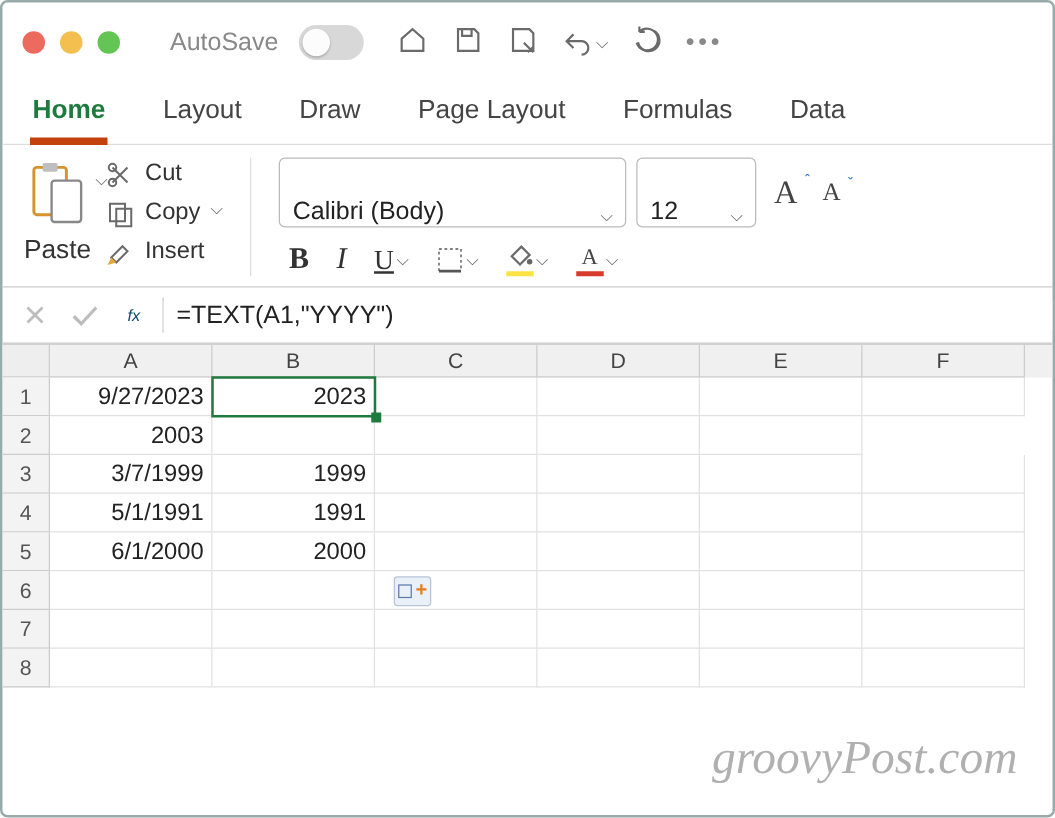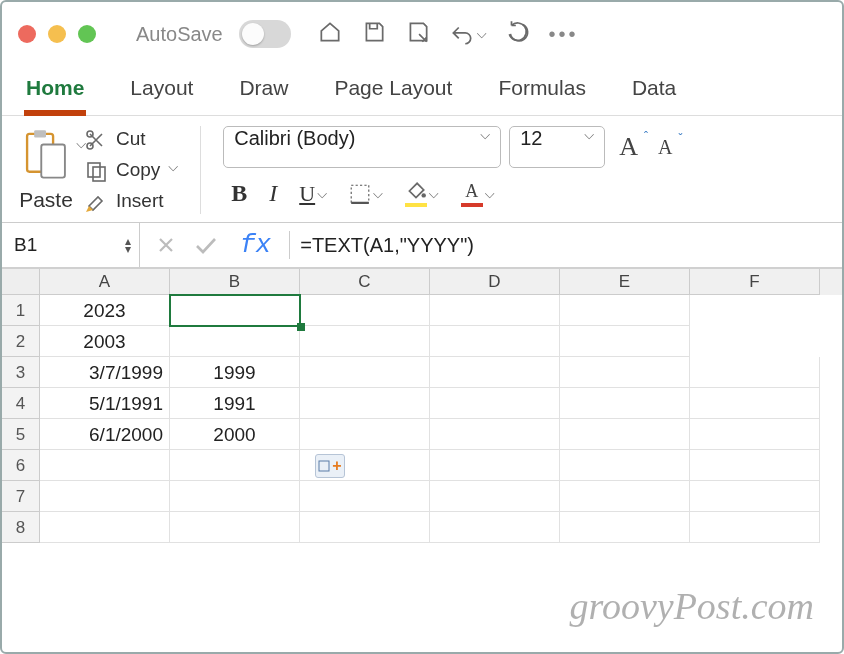--- a/index.html
+++ b/index.html
@@ -25,51 +25,51 @@
   .paste-icon-wrap { position: relative; width: 56px; height: 56px; display:flex; align-items:center; justify-content:center;}
   .paste-chevron { position: absolute; right: -12px; top: 10px; }
   .paste-label { font-size: 21px; color: #333; }
   .clip-actions { display: flex; flex-direction: column; gap: 7px; padding-top: 2px; }
   .clip-row { display: flex; gap: 8px; }
   .clip-row svg { width: 24px; height: 24px; }
   .clip-text { font-size: 19px; color: #333; }
   .divider { width: 1px; background: #ddd; margin: 0 4px; }
   .font-group { display: flex; flex-direction: column; gap: 12px; }
   .font-row1 { display: flex; gap: 8px; align-items: center; }
-  .combo { height: 42px; border: 1px solid #bbb; border-radius: 5px; display: flex; align-items: flex-start; padding: 0 10px; background: #fff; }
+  .combo { height: 56px; border: 1px solid #bbb; border-radius: 5px; display: flex; align-items: flex-end; padding: 0 10px; background: #fff; }
   .combo.font { width: 278px; justify-content: space-between; }
   .combo.size { width: 96px; justify-content: space-between; }
   .combo-text { font-size: 20px; color: #222; }
   .font-row2 { display: flex; gap: 22px; align-items: center; padding-left: 8px; }
   .fbtn { display: flex; align-items: center; gap: 2px; }
   .fbtn svg { width: 22px; height: 22px; }
   .font-style { font-size: 24px; color: #333; font-family: Georgia, serif; }
   .underline-text { font-size: 22px; color: #333; text-decoration: underline; font-family: Georgia, serif; }
   .color-btn { display: flex; flex-direction: column; align-items: center; gap: 1px; position:relative;}
   .color-bar { width: 22px; height: 4px; }
   .growshrink { display:flex; gap:20px; align-items:center; margin-left:6px;}
   .grow-a { font-size: 26px; color: #444; font-family: Georgia, serif; position:relative;}
   .grow-a .caret-up { position:absolute; top:-2px; right:-10px; font-size:12px; }
   .ribbon-bottom-sep { height: 1px; background: #ccc; }
   .namebox-row { display: flex; align-items: center; height: 46px; border-bottom: 2px solid #d0d0d0; }
   .namebox { width: 138px; height: 100%; display: flex; align-items: center; justify-content: space-between; padding: 0 8px 0 12px; border-right: 1px solid #ccc; font-size: 19px; color: #222; }
   .stepper { display: flex; flex-direction: column; line-height: 8px; font-size: 12px; color: #555; }
   .fx-controls { display: flex; align-items: center; gap: 18px; padding: 0 16px; }
-  .fx-label { font-family: Liberation Mono, monospace; font-style: italic; font-size: 26px; color: #3b82f6; margin-left: 4px; margin-right:2px;}
+  .fx-label { font-family: Liberation Sans, sans-serif; font-style: italic; font-size: 13px; color: #0c4a6e; margin-left: 4px; margin-right:2px;}
   .fx-sep { width: 1px; height: 28px; background: #ccc; }
   .formula-input { font-size: 20px; color: #222; border: none; outline: none; flex: 1; padding-left: 10px; }
   .grid-area { position: relative; }
   .col-headers { display: flex; height: 26px; background: #f0f0f0; }
   .corner { width: 38px; border-right: 1px solid #ccc; border-bottom: 1px solid #ccc; background: #eee; }
   .col-h { width: 130px; text-align: center; font-size: 17px; color: #444; border-right: 1px solid #ccc; border-bottom: 1px solid #ccc; line-height: 26px; }
   .grid-row { display: flex; height: 31px; }
   .row-h { width: 38px; text-align: center; font-size: 17px; color: #555; border-right: 1px solid #ccc; border-bottom: 1px solid #ccc; background: #f3f3f3; line-height: 31px; }
   .cell { width: 130px; border-right: 1px solid #e1e1e1; border-bottom: 1px solid #e1e1e1; font-size: 19px; color: #222; padding: 0 6px; line-height: 31px; overflow: hidden; white-space: nowrap; }
   .cell.right { text-align: right; }
-  .cell.left { text-align: center; }
+  .cell.left { text-align: right; }
   .selection { position: absolute; border: 2px solid #1f7a3e; pointer-events: none; }
   .fill-handle { position: absolute; width: 8px; height: 8px; background: #1f7a3e; }
   .smart-tag { position:absolute; width:30px; height:24px; border:1px solid #b6c4d6; border-radius:3px; background:#eaf0f7; display:flex; align-items:center; justify-content:center;}
   .smart-tag .plus { color:#e57b1f; font-weight:bold; font-size:16px;}
   .watermark { position: absolute; right: 28px; top: 582px; font-family: Georgia, 'Times New Roman', serif; font-style: italic; font-size: 38px; color: rgba(80,80,80,0.45); }
   .chev { font-size: 13px; color: #666; }
   .icon-stroke { stroke: #6a6a6a; stroke-width: 1.6; fill: none; }
 </style>
 </head>
 <body>
@@ -214,27 +214,20 @@
           <div class="color-bar" style="background:#d63a2a;"></div>
         </div>
         <span class="chev">⌵</span>
       </span>
     </div>
   </div>
 </div>
 <div class="ribbon-bottom-sep"></div>
 
 <div class="namebox-row">
-  <div class="namebox">
-    <span>B1</span>
-    <div class="stepper">
-        <span>▴</span>
-        <span>▾</span>
-      </div>
-  </div>
   <div class="fx-controls">
     <svg viewBox="0 0 20 20" width="20" height="20">
         <path stroke="#bcbcbc" stroke-width="2.2" d="M4 4 L16 16 M16 4 L4 16"></path>
       </svg>
     <svg viewBox="0 0 24 20" width="24" height="20">
         <path stroke="#bcbcbc" stroke-width="2.6" fill="none" d="M3 11 L9 17 L21 4"></path>
       </svg>
     <span class="fx-label">fx</span>
   </div>
   <div class="fx-sep"></div>
@@ -247,20 +240,21 @@
     <div class="col-h">A</div>
     <div class="col-h">B</div>
     <div class="col-h">C</div>
     <div class="col-h">D</div>
     <div class="col-h">E</div>
     <div class="col-h">F</div>
   </div>
 
   <div class="grid-row">
       <div class="row-h">1</div>
+      <div class="cell right">9/27/2023</div>
       <div class="cell left">2023</div>
       <div class="cell"></div>
       <div class="cell"></div>
       <div class="cell"></div>
       <div class="cell"></div>
     </div>
   <div class="grid-row">
       <div class="row-h">2</div>
       <div class="cell left">2003</div>
       <div class="cell"></div>

